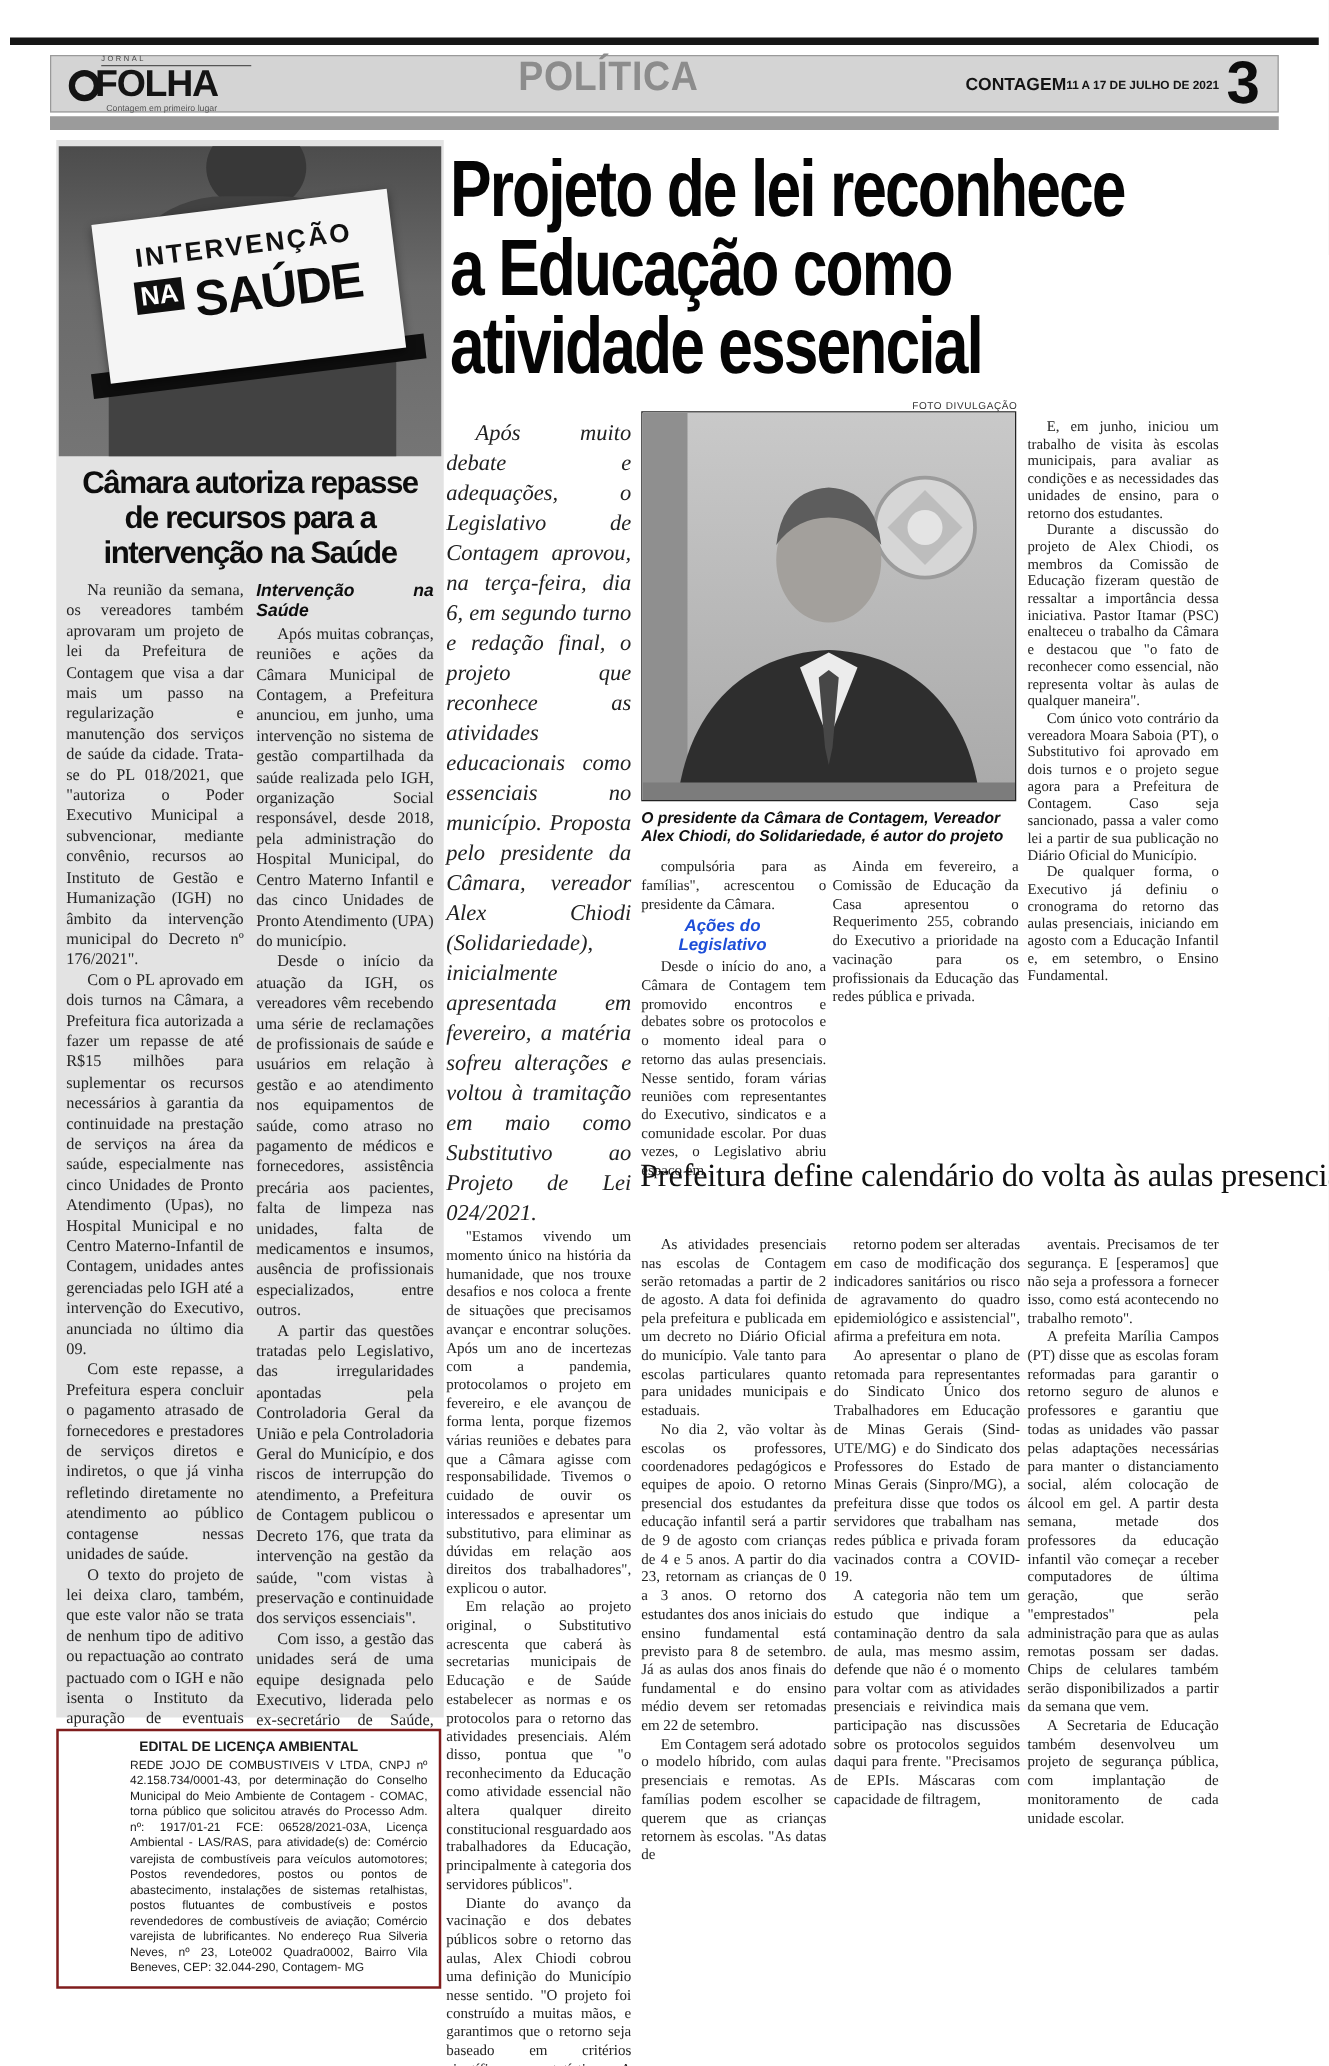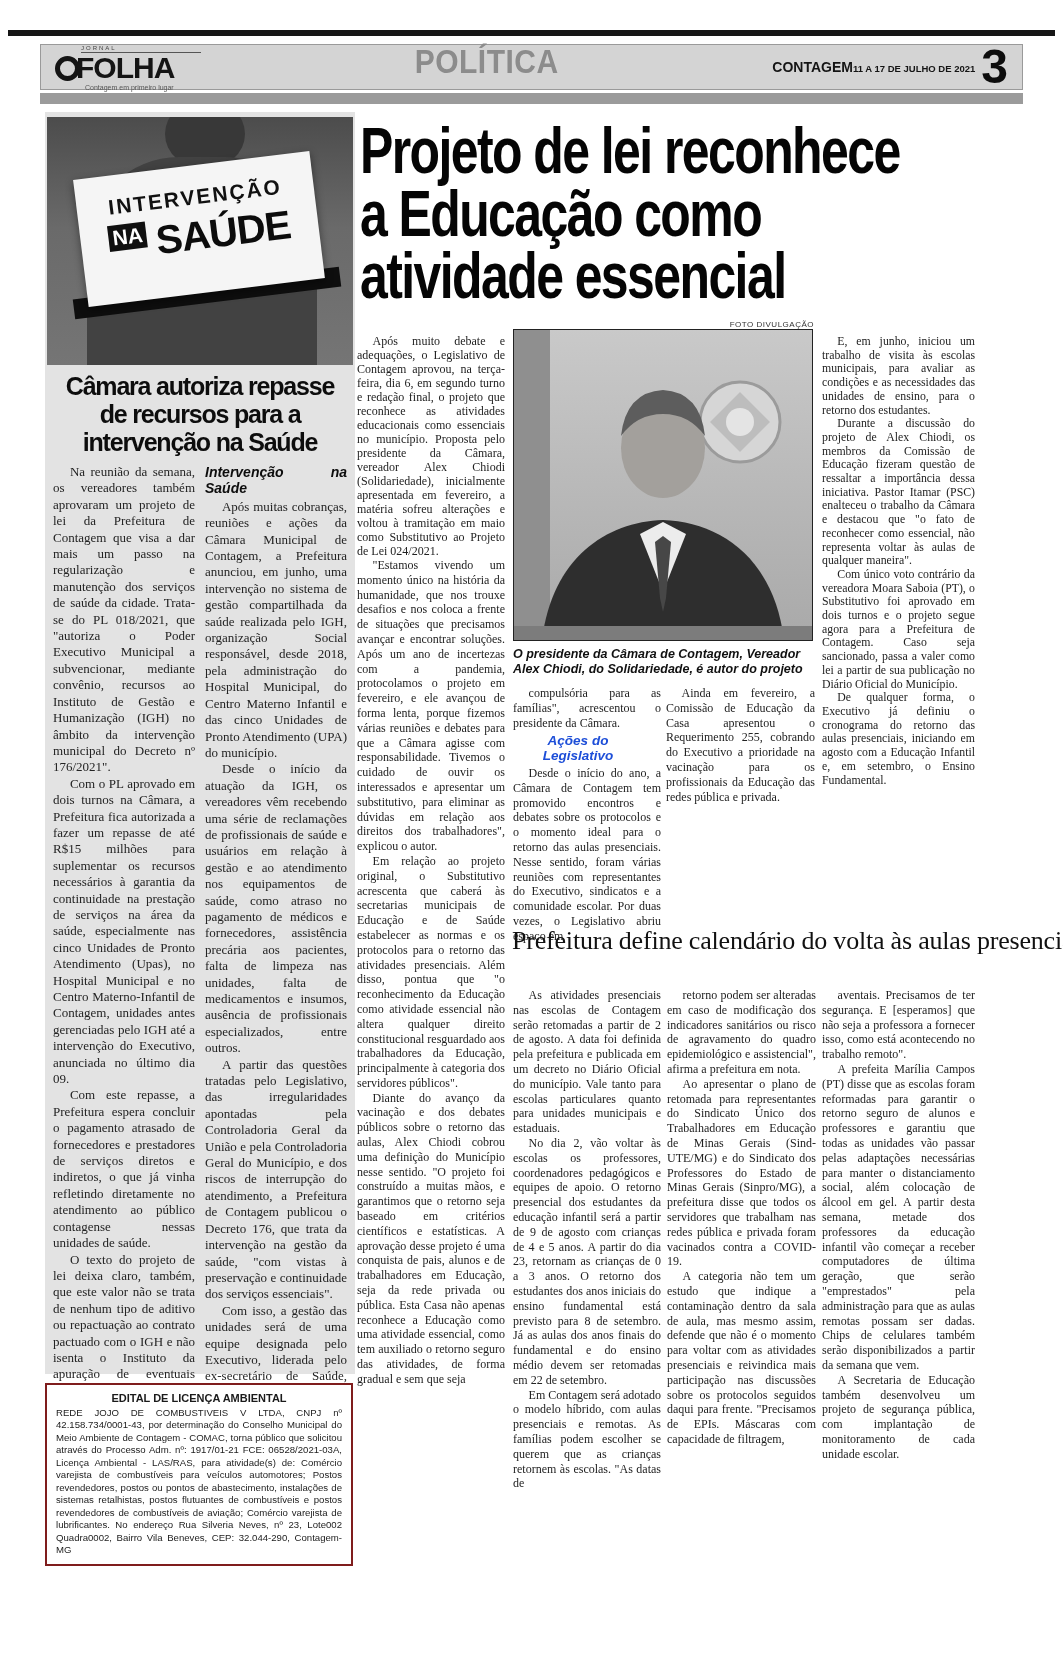--- a/index.html
+++ b/index.html
@@ -56,36 +56,36 @@
   .lcol p{margin:0;text-indent:1.3em;}
   .subhead{font-family:"Liberation Sans",sans-serif;font-style:italic;font-weight:700;
            font-size:14px;margin:0 0 2px 0;color:#0d0d0d;}
 
   
   .edital{left:45px;top:1383px;width:308px;border:2px solid #7f1d1d;box-sizing:border-box;
           background:#fff;padding:7px 9px;}
   .edital-title{font-family:"Liberation Sans",sans-serif;font-weight:700;font-size:11px;
                 text-align:center;margin-bottom:3px;}
   .edital-body{font-family:"Liberation Sans",sans-serif;font-size:9.6px;line-height:1.3;
-               text-align:justify;color:#1c1c1c;}
+               text-align:justify;color:#1c1c1c;margin-left:48px;}
 
   
   .main-headline{left:360px;top:120px;width:800px;font-family:"Liberation Sans",sans-serif;
                  font-weight:700;font-size:64px;line-height:.98;letter-spacing:-2px;color:#050505;
                  transform:scaleX(.78);transform-origin:left top;}
   .photo-credit{left:700px;top:320px;width:114px;text-align:right;font-family:"Liberation Sans",sans-serif;
                 font-size:8px;letter-spacing:.5px;color:#333;}
   .main-photo{left:513px;top:329px;width:300px;height:312px;border:1px solid #222;box-sizing:border-box;
               overflow:hidden;}
   .caption{left:513px;top:647px;width:300px;font-family:"Liberation Sans",sans-serif;
            font-style:italic;font-weight:700;font-size:12.5px;line-height:1.2;color:#111;}
 
   .ncol{font-size:12px;line-height:14.8px;text-align:justify;color:#222;}
   .ncol p{margin:0;text-indent:1.3em;}
-  .lead{font-size:12px;line-height:14px;margin:0 0 10px 0;text-align:justify;}
+  .lead{font-style:italic;font-size:18px;line-height:24px;margin:0 0 10px 0;text-align:justify;}
   .col-a{left:357px;top:334px;width:148px;}
   .col-b{left:513px;top:686px;width:148px;}
   .col-c{left:666px;top:686px;width:149px;}
   .col-d{left:822px;top:335px;width:153px;line-height:13.7px;font-size:11.8px;}
   .subhead2{font-family:"Liberation Sans",sans-serif;font-style:italic;font-weight:700;
             font-size:13.5px;text-align:center;margin:4px 18px 2px 0;color:#1d4ed8;}
 
   
   .headline2{left:512px;top:924px;width:466px;font-family:"Liberation Serif",serif;
              font-size:26px;line-height:1.28;color:#111;letter-spacing:-.2px;white-space:nowrap;}

